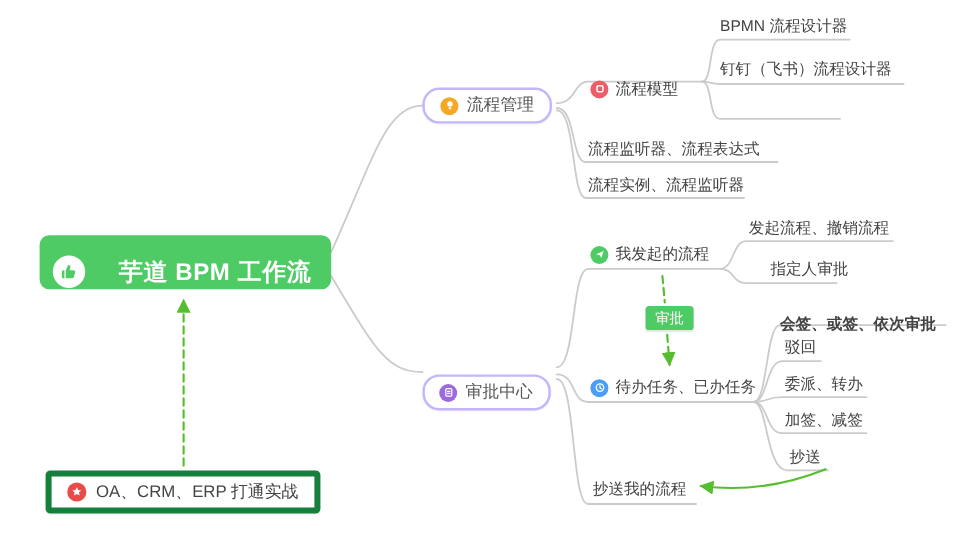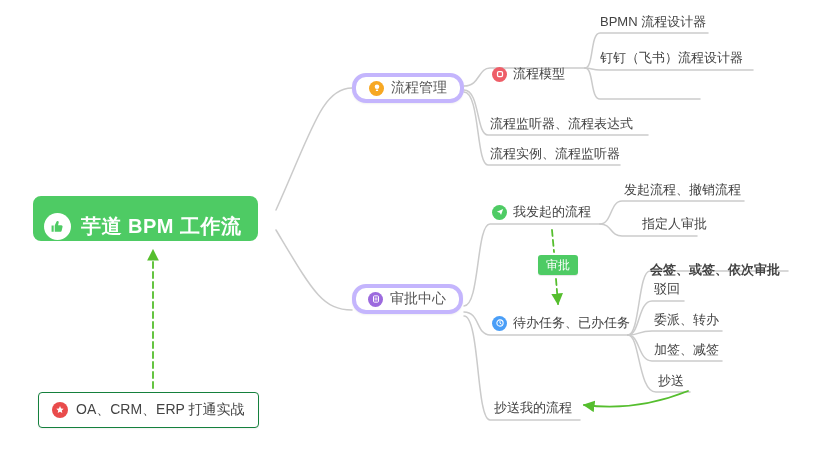--- a/index.html
+++ b/index.html
@@ -4,30 +4,30 @@
 <style>
   *{box-sizing:border-box;}
   html,body{margin:0;padding:0;background:#fff;}
   body{font-family:"Liberation Sans","DejaVu Sans",sans-serif;}
   #canvas{position:relative;width:814px;height:453px;background:#fff;overflow:hidden;}
   .wires{position:absolute;left:0;top:0;z-index:1;}
   .wire path{fill:none;stroke:var(--line-gray,#cccccc);stroke-width:1.5;stroke-linecap:round;}
   .garrow path{fill:none;stroke:var(--arrow-green,#55BE2E);stroke-width:1.8;stroke-linecap:round;}
   .garrow path.dash{stroke-dasharray:6 4;}
   .node,.leaf{position:absolute;display:flex;align-items:center;white-space:nowrap;z-index:2;}
-  .root-node{left:33px;top:196px;height:45px;background:var(--root-green,#4ECB64);border-radius:8px;padding:16px 16px 0 11px;gap:10px;}
+  .root-node{left:33px;top:196px;height:45px;background:var(--root-green,#4ECB64);border-radius:8px;padding:16px 16px 0 11px;gap:28px;}
   .root-label{color:#fff;font-size:20px;font-weight:bold;letter-spacing:.5px;}
   .root-icon{width:27px;height:27px;border-radius:50%;background:#fff;display:flex;align-items:center;justify-content:center;flex:0 0 auto;}
   .root-icon svg{width:15px;height:15px;fill:var(--root-green,#4ECB64);}
-  .branch-node{background:#fff;border:4px solid #c4b5fd;border-radius:14px;height:30px;padding:0 13px;gap:7px;font-size:14px;color:#555;box-shadow:0 1px 2px rgba(0,0,0,.06);}
+  .branch-node{background:#fff;border:2px solid #c4b5fd;border-radius:14px;height:30px;padding:0 13px;gap:7px;font-size:14px;color:#555;box-shadow:0 1px 2px rgba(0,0,0,.06);}
   .leaf{font-size:13px;color:var(--text-dark,#434343);gap:6px;line-height:18px;height:18px;}
   .mini-icon{width:15px;height:15px;border-radius:50%;display:inline-flex;align-items:center;justify-content:center;flex:0 0 auto;}
   .mini-icon svg{width:10px;height:10px;display:block;}
   .rel-badge{position:absolute;left:538px;top:255px;z-index:3;background:var(--root-green,#4ECB64);color:#fff;font-size:12px;line-height:1;padding:4px 8px;border-radius:3px;box-shadow:0 1px 1px rgba(0,0,0,.1);}
-  .note-node{left:38px;top:392px;height:36px;background:#fff;border:1px solid #15803d;border-radius:4px;padding:0 13px;gap:8px;font-size:14px;color:#444;box-shadow:0 1px 2px rgba(0,0,0,.06);}
+  .note-node{left:38px;top:392px;height:36px;background:#fff;border:5px solid #15803d;border-radius:4px;padding:0 13px;gap:8px;font-size:14px;color:#444;box-shadow:0 1px 2px rgba(0,0,0,.06);}
   .note-icon{width:16px;height:16px;border-radius:50%;background:var(--note-red,#E94B4B);display:inline-flex;align-items:center;justify-content:center;flex:0 0 auto;}
   .note-icon svg{width:10px;height:10px;fill:#fff;}
 </style>
 </head>
 <body>
 
 <div id="canvas">
 
   <svg class="wires" width="814" height="453" viewBox="0 0 814 453">
     <defs>
@@ -75,21 +75,21 @@
   <div class="node branch-node" style="left:352px;top:73px;">
     <span class="mini-icon" style="background:var(--icon-orange,#F7A823)">
       <svg viewBox="0 0 24 24">
           <circle cx="12" cy="9" r="5.5" fill="#fff"></circle>
           <rect x="9.3" y="15.5" width="5.4" height="3.6" rx="1.4" fill="#fff"></rect>
         </svg>
     </span>
     <span>流程管理</span>
   </div>
 
-  <div class="node branch-node" style="left:352px;top:284px;padding-left:12px;">
+  <div class="node branch-node" style="left:352px;top:312px;padding-left:12px;">
     <span class="mini-icon" style="background:var(--icon-purple,#9C6ADE)">
       <svg viewBox="0 0 24 24">
           <rect x="6" y="4.5" width="12" height="15" rx="2" fill="none" stroke="#fff" stroke-width="2.4"></rect>
           <path d="M9.5 10h5 M9.5 14h5" stroke="#fff" stroke-width="2.2" stroke-linecap="round"></path>
         </svg>
     </span>
     <span>审批中心</span>
   </div>
 
   <div class="leaf" style="left:492px;top:65px;align-items:center;">

